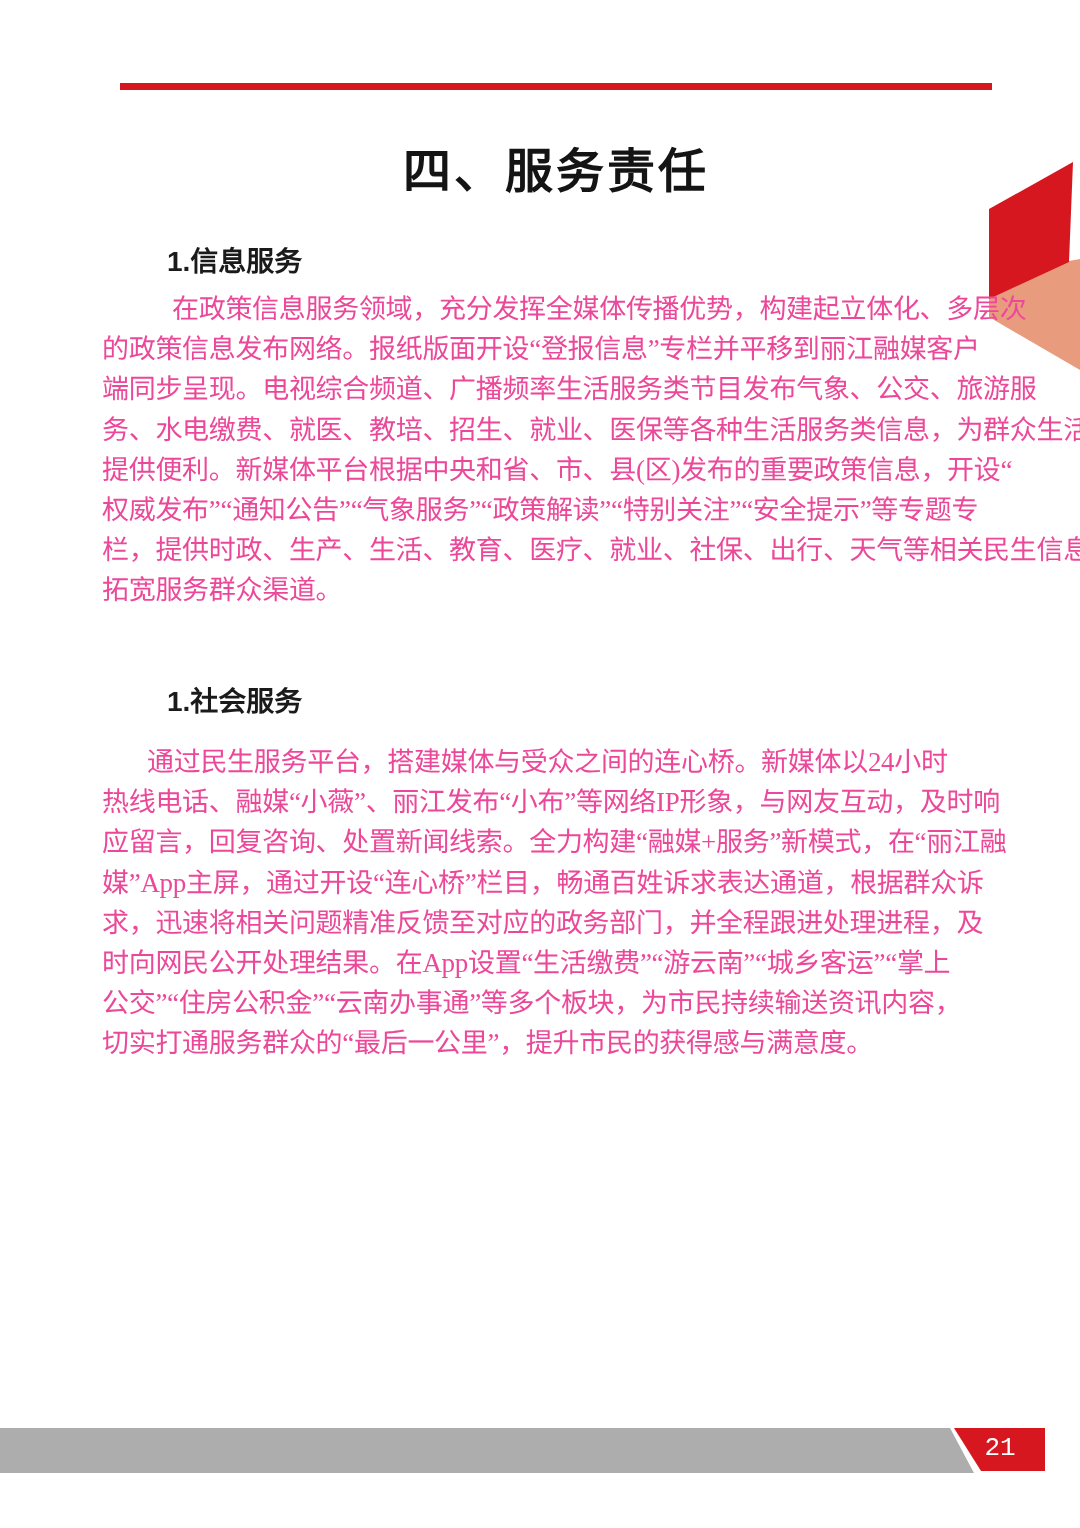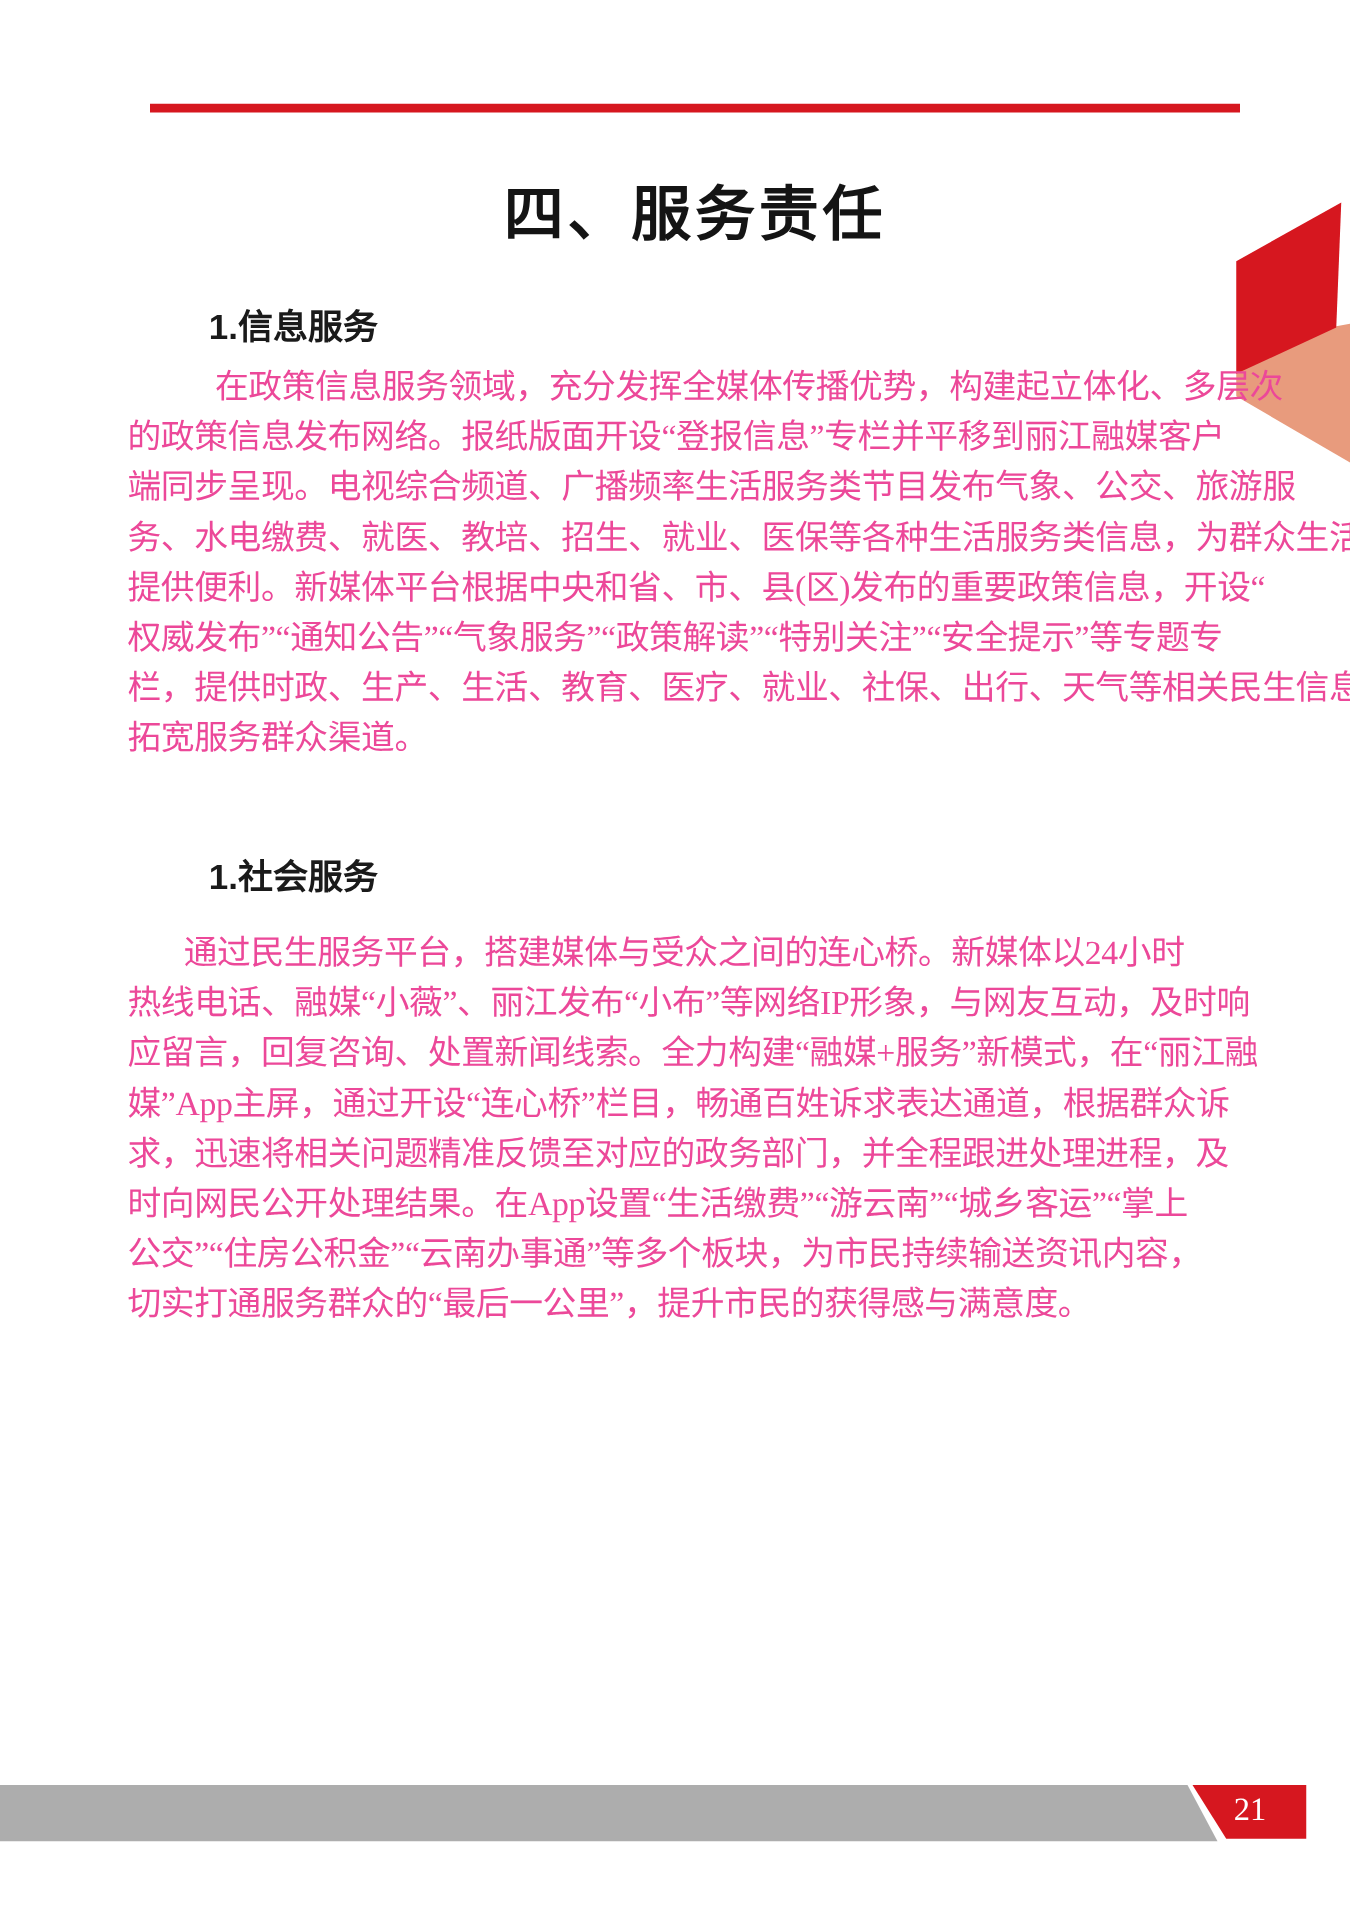--- a/index.html
+++ b/index.html
@@ -72,21 +72,21 @@
   }
   .page-num {
     position: absolute;
     left: 970px;
     top: 1433px;
     width: 60px;
     text-align: center;
     color: #ffffff;
     font-size: 26px;
     font-weight: 400;
-    font-family: Liberation Serif, serif;
+    font-family: Liberation Mono, monospace;
   }
 </style>
 </head>
 <body>
 
 <div class="page">
 
   <div class="top-rule"></div>
 
   <div class="doc-title">四、服务责任</div>

